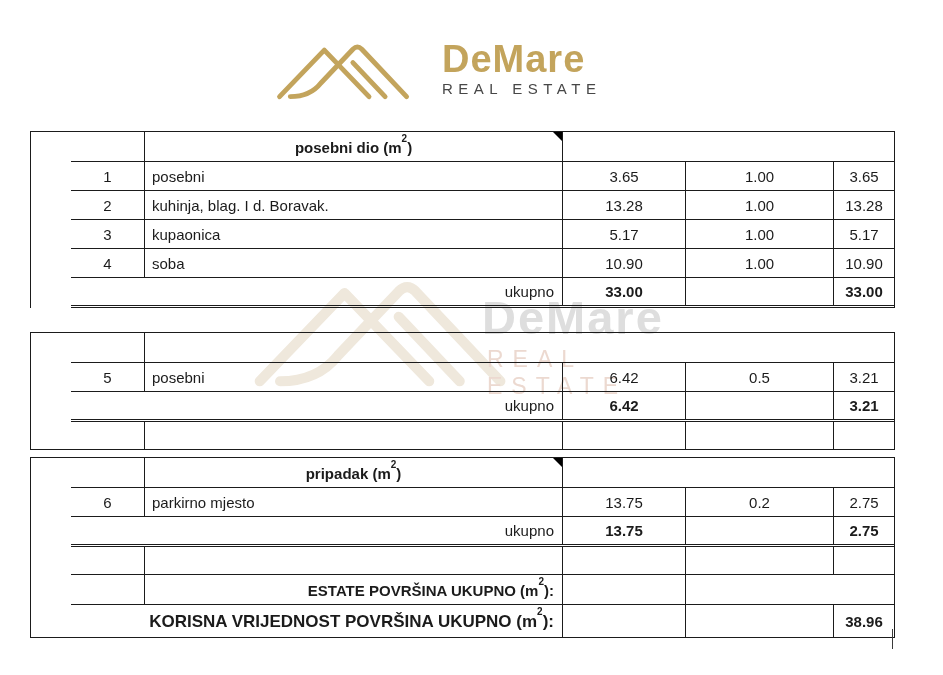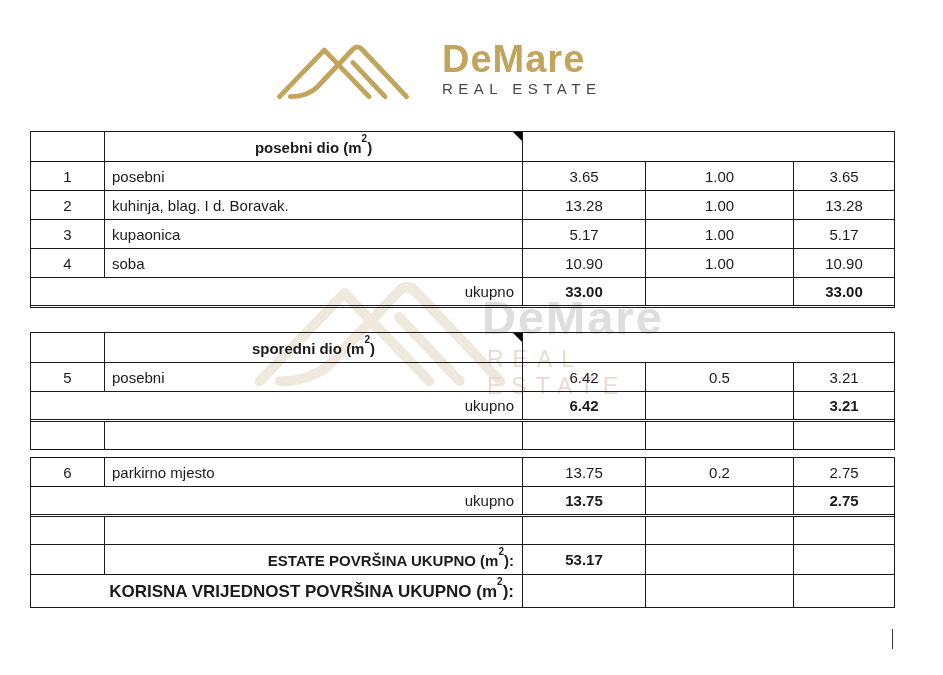--- a/index.html
+++ b/index.html
@@ -13,21 +13,21 @@
   .brand-block{margin-left:14px;}
   .brand-name{font-size:38px;line-height:40px;font-weight:bold;color:#c3a45c;letter-spacing:1px;}
   .brand-tagline{font-size:15px;letter-spacing:5.5px;color:#474747;margin-top:1px;}
   
   .watermark{position:absolute;left:0;top:0;z-index:0;}
   .wm-mark{position:absolute;left:252px;top:266px;width:290px;height:122px;}
   .wm-brand{position:absolute;left:482px;top:290px;font-size:47px;font-weight:bold;color:#dedede;letter-spacing:2px;}
   .wm-tagline{position:absolute;left:487px;top:346px;font-size:23px;letter-spacing:9px;color:#ecd9d0;}
   
   .content{position:absolute;left:30px;top:131px;z-index:1;}
-  .tbl{width:865px;border:1px solid #1b1b1b;box-sizing:border-box;background:transparent;}
+  .tbl{width:865px;border:1px solid #1b1b1b;box-sizing:border-box;background:transparent;padding-left:40px;}
   .tbl.no-bb{border-bottom:0;}
   .row{display:grid;grid-template-columns:74px 418px 123px 148px 1fr;border-bottom:1px solid #1b1b1b;}
   .row:last-child{border-bottom:0;}
   .row.dbl{border-bottom:3px double #1b1b1b;}
   .c{border-right:1px solid #1b1b1b;display:flex;align-items:center;justify-content:center;
      position:relative;box-sizing:border-box;font-size:15px;white-space:nowrap;overflow:visible;}
   .c.last{border-right:0;}
   .c.desc{justify-content:flex-start;padding-left:7px;}
   .c.rgt{justify-content:flex-end;padding-right:8px;}
   .c.b{font-weight:bold;}
@@ -116,24 +116,20 @@
       <div class="c"></div>
       <div class="c b last">33.00</div>
     </div>
   </div>
 
   <div class="gap24"></div>
 
   <div class="tbl">
     <div class="row r30">
       <div class="c"></div>
-      <div class="c b">
-        <span class="t"><span>sporedni dio </span><span>(m</span><sup>2</sup><span>)</span></span>
-        <span class="mk"></span>
-      </div>
       <div class="c span3 last"></div>
     </div>
     <div class="row r29">
       <div class="c">5</div>
       <div class="c desc">posebni</div>
       <div class="c">6.42</div>
       <div class="c">0.5</div>
       <div class="c last">3.21</div>
     </div>
     <div class="row r28 dbl">
@@ -147,20 +143,28 @@
       <div class="c"></div>
       <div class="c"></div>
       <div class="c"></div>
       <div class="c last"></div>
     </div>
   </div>
 
   <div class="gap7"></div>
 
   <div class="tbl">
+    <div class="row r30">
+      <div class="c"></div>
+      <div class="c b">
+        <span class="t"><span>pripadak </span><span>(m</span><sup>2</sup><span>)</span></span>
+        <span class="mk"></span>
+      </div>
+      <div class="c span3 last"></div>
+    </div>
     <div class="row r29">
       <div class="c">6</div>
       <div class="c desc">parkirno mjesto</div>
       <div class="c">13.75</div>
       <div class="c">0.2</div>
       <div class="c last">2.75</div>
     </div>
     <div class="row r28 dbl">
       <div class="c span2 rgt">ukupno</div>
       <div class="c b">13.75</div>
@@ -172,27 +176,27 @@
       <div class="c"></div>
       <div class="c"></div>
       <div class="c"></div>
       <div class="c last"></div>
     </div>
     <div class="row r30">
       <div class="c"></div>
       <div class="c rgt b">
         <span class="t"><span>ESTATE POVRŠINA UKUPNO </span><span>(m</span><sup>2</sup><span>)</span><span>:</span></span>
       </div>
-      <div class="c b">53.17</div>
       <div class="c"></div>
       <div class="c last"></div>
     </div>
     <div class="row r32">
       <div class="c span2 rgt b big">
         <span class="t"><span>KORISNA VRIJEDNOST POVRŠINA UKUPNO </span><span>(m</span><sup>2</sup><span>)</span><span>:</span></span>
       </div>
       <div class="c"></div>
       <div class="c"></div>
+      <div class="c b last">38.96</div>
     </div>
   </div>
 </div>
 
 <div class="tail"></div>
 
 </body></html>

